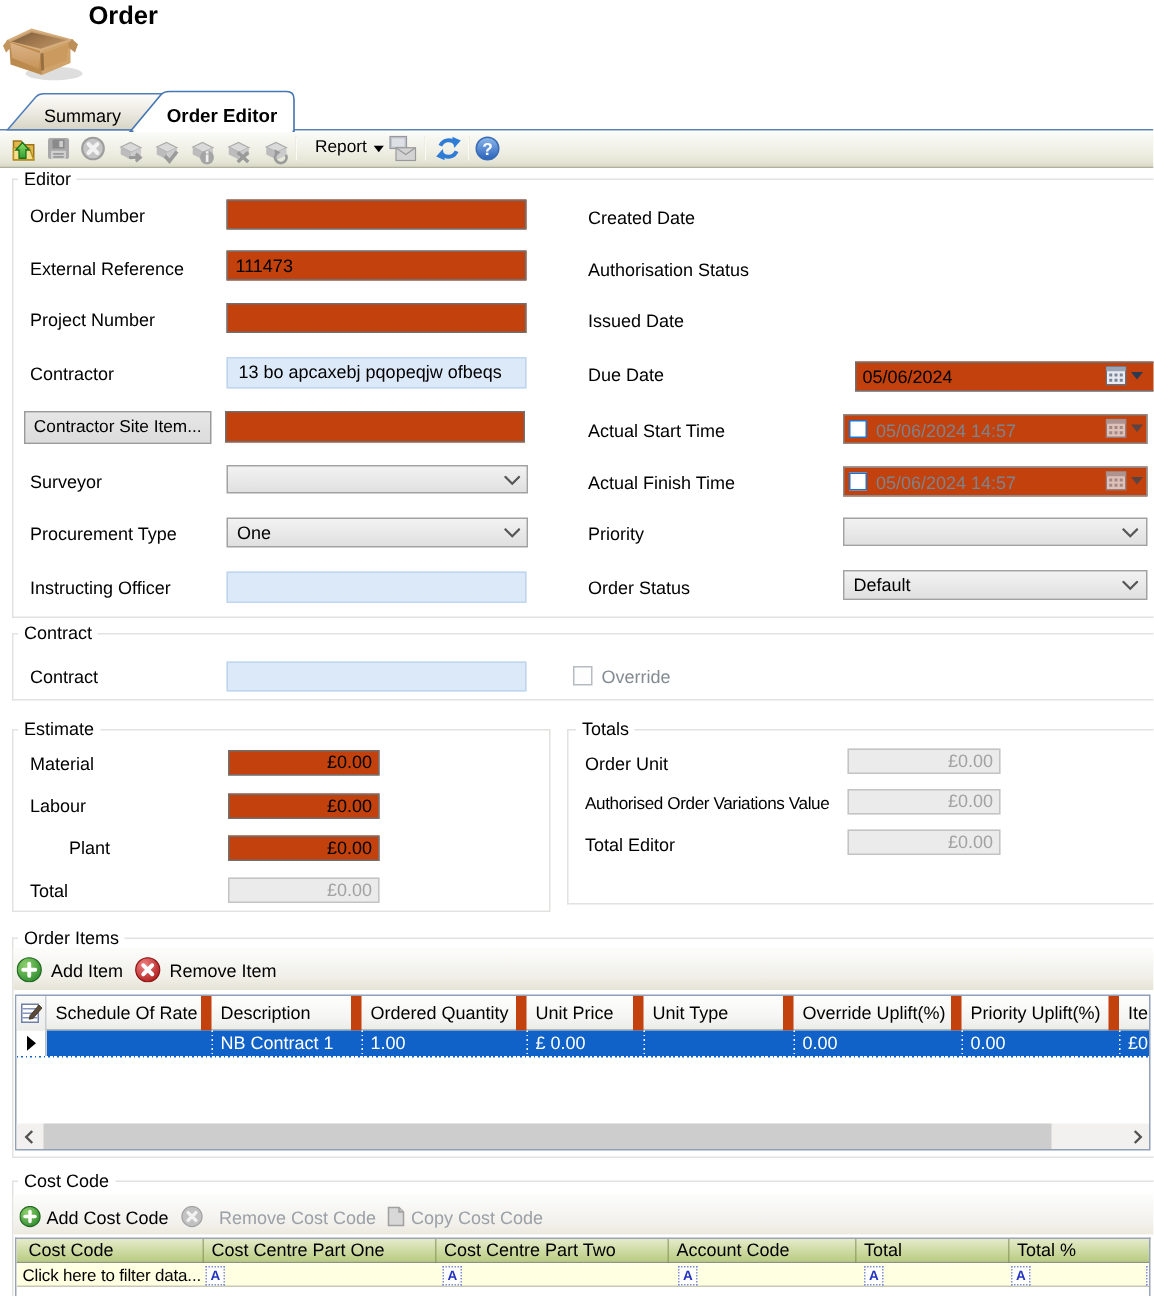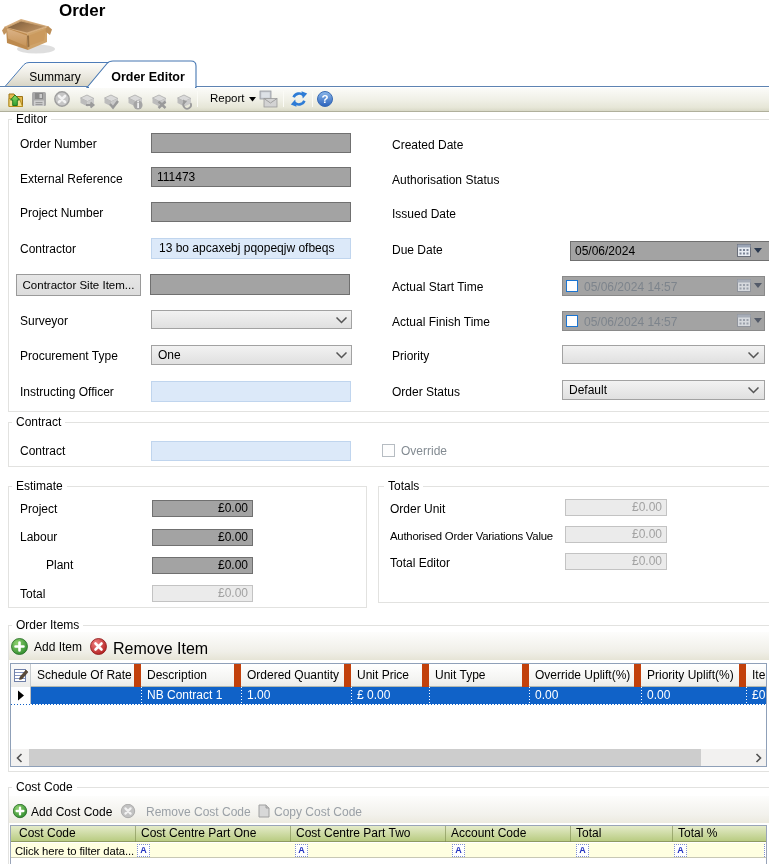--- a/index.html
+++ b/index.html
@@ -1,20 +1,20 @@
 <!DOCTYPE html>
 <html><head>
 <meta charset="utf-8">
 <style>
 *{margin:0;padding:0;box-sizing:border-box;}
 html,body{width:769px;height:864px;background:#fff;overflow:hidden;}
 body{font-family:"Liberation Sans",sans-serif;position:relative;}
 .abs{position:absolute;}
 .lbl{position:absolute;font-size:12px;color:#000;white-space:nowrap;line-height:14px;}
-.inp{position:absolute;background:#a3a3a3;border:1px solid #707070;}
+.inp{position:absolute;background:#c2410c;border:1px solid #707070;}
 .inpblue{position:absolute;background:#dce9f9;border:1px solid #c0d5ee;}
 .inpdis{position:absolute;background:#ebebeb;border:1px solid #c3c3c3;}
 .combo{position:absolute;background:linear-gradient(#f2f2f2,#e0e0e0);border:1px solid #a2a2a2;}
 .money{font-size:12px;color:#000;text-align:right;line-height:18px;padding-right:4px;}
 .gbox{position:absolute;border:1px solid #e2e2e0;border-right:none;}
 .glabel{position:absolute;font-size:12px;color:#000;background:#fff;padding:0 4px;line-height:13px;white-space:nowrap;}
 .sep{position:absolute;top:91px;width:1px;height:16px;background:#c9c9b6;border-right:1px solid #fbfbf6;}
 .hcell{top:0;height:23px;font-size:12px;color:#000;line-height:23px;padding-left:6px;border-right:7px solid #c2410c;overflow:hidden;}
 .rtxt{top:24px;font-size:12px;color:#fff;line-height:15px;white-space:nowrap;}
 .dotv{position:absolute;top:23px;width:1px;height:17px;background:repeating-linear-gradient(#fff 0 1px,transparent 1px 3px);}
@@ -261,21 +261,21 @@
 
 <div class="gbox" style="left:8px;top:422px;width:762px;height:45px;"></div>
 <div class="glabel" style="left:12px;top:416px;">Contract</div>
 <div class="lbl" style="left:20px;top:444px;">Contract</div>
 <div class="inpblue" style="left:151px;top:441px;width:200px;height:20px;"></div>
 <div class="abs" style="left:382px;top:444px;width:13px;height:13px;background:#fdfdfd;border:1px solid #b6bcc2;"></div>
 <div class="lbl" style="left:401px;top:444px;color:#838b92;">Override</div>
 
 <div class="gbox" style="left:8px;top:486px;width:359px;height:122px;border-right:1px solid #e2e2e0;"></div>
 <div class="glabel" style="left:12px;top:480px;">Estimate</div>
-<div class="lbl" style="left:20px;top:502px;">Project</div>
+<div class="lbl" style="left:20px;top:502px;">Material</div>
 <div class="lbl" style="left:20px;top:530px;">Labour</div>
 <div class="lbl" style="left:20px;top:558px;margin-left:26px;">Plant</div>
 <div class="lbl" style="left:20px;top:587px;">Total</div>
 <div class="inp money" style="left:152px;top:500px;width:101px;height:17px;line-height:15px;">£0.00</div>
 <div class="inp money" style="left:152px;top:529px;width:101px;height:17px;line-height:15px;">£0.00</div>
 <div class="inp money" style="left:152px;top:557px;width:101px;height:17px;line-height:15px;">£0.00</div>
 <div class="inpdis money" style="left:152px;top:585px;width:101px;height:17px;line-height:15px;color:#a2a2a2;">£0.00</div>
 
 <div class="gbox" style="left:378px;top:486px;width:392px;height:117px;"></div>
 <div class="glabel" style="left:384px;top:480px;">Totals</div>
@@ -299,21 +299,21 @@
         <stop offset="0" stop-color="#ef8080"></stop>
         <stop offset="1" stop-color="#ae1a1a"></stop>
       </radialGradient>
  </defs>
  <circle cx="8.5" cy="8.5" r="8" fill="url(#gplus)" stroke="#226822" stroke-width="0.8"></circle>
  <path d="M8.5,4.5 L8.5,12.5 M4.5,8.5 L12.5,8.5" stroke="#fff" stroke-width="2.6" stroke-linecap="round"></path>
  <circle cx="87.5" cy="8.5" r="8" fill="url(#rx)" stroke="#8c1414" stroke-width="0.8"></circle>
  <path d="M84.5,5.5 L90.5,11.5 M90.5,5.5 L84.5,11.5" stroke="#fff" stroke-width="2.6" stroke-linecap="round"></path>
 </svg>
 <div class="abs" style="left:34px;top:640px;font-size:12px;color:#000;">Add Item</div>
-<div class="abs" style="left:113px;top:640px;font-size:16px;color:#000;">Remove Item</div>
+<div class="abs" style="left:113px;top:640px;font-size:12px;color:#000;">Remove Item</div>
 
 <div class="abs" style="left:10px;top:663px;width:757px;height:104px;border:1px solid #8fa0b8;background:#fff;overflow:hidden;">
 
   <div class="abs" style="left:0;top:0;width:755px;height:23px;background:linear-gradient(#ffffff,#f4f4f2 70%,#ebebe8);border-bottom:1px solid #b2b8b0;"></div>
   <div class="abs" style="left:0;top:0;width:20px;height:23px;background:linear-gradient(#fafafa,#ececea);border-right:1px solid #c8ccd0;"></div>
   <svg class="abs" style="left:3px;top:4px;" width="15" height="15">
     <rect x="0.5" y="1.5" width="11" height="12" fill="#fff" stroke="#7080a8"></rect>
     <g stroke="#8494c0" stroke-width="1">
         <line x1="1" y1="4.5" x2="11" y2="4.5"></line>
         <line x1="1" y1="7.5" x2="11" y2="7.5"></line>

